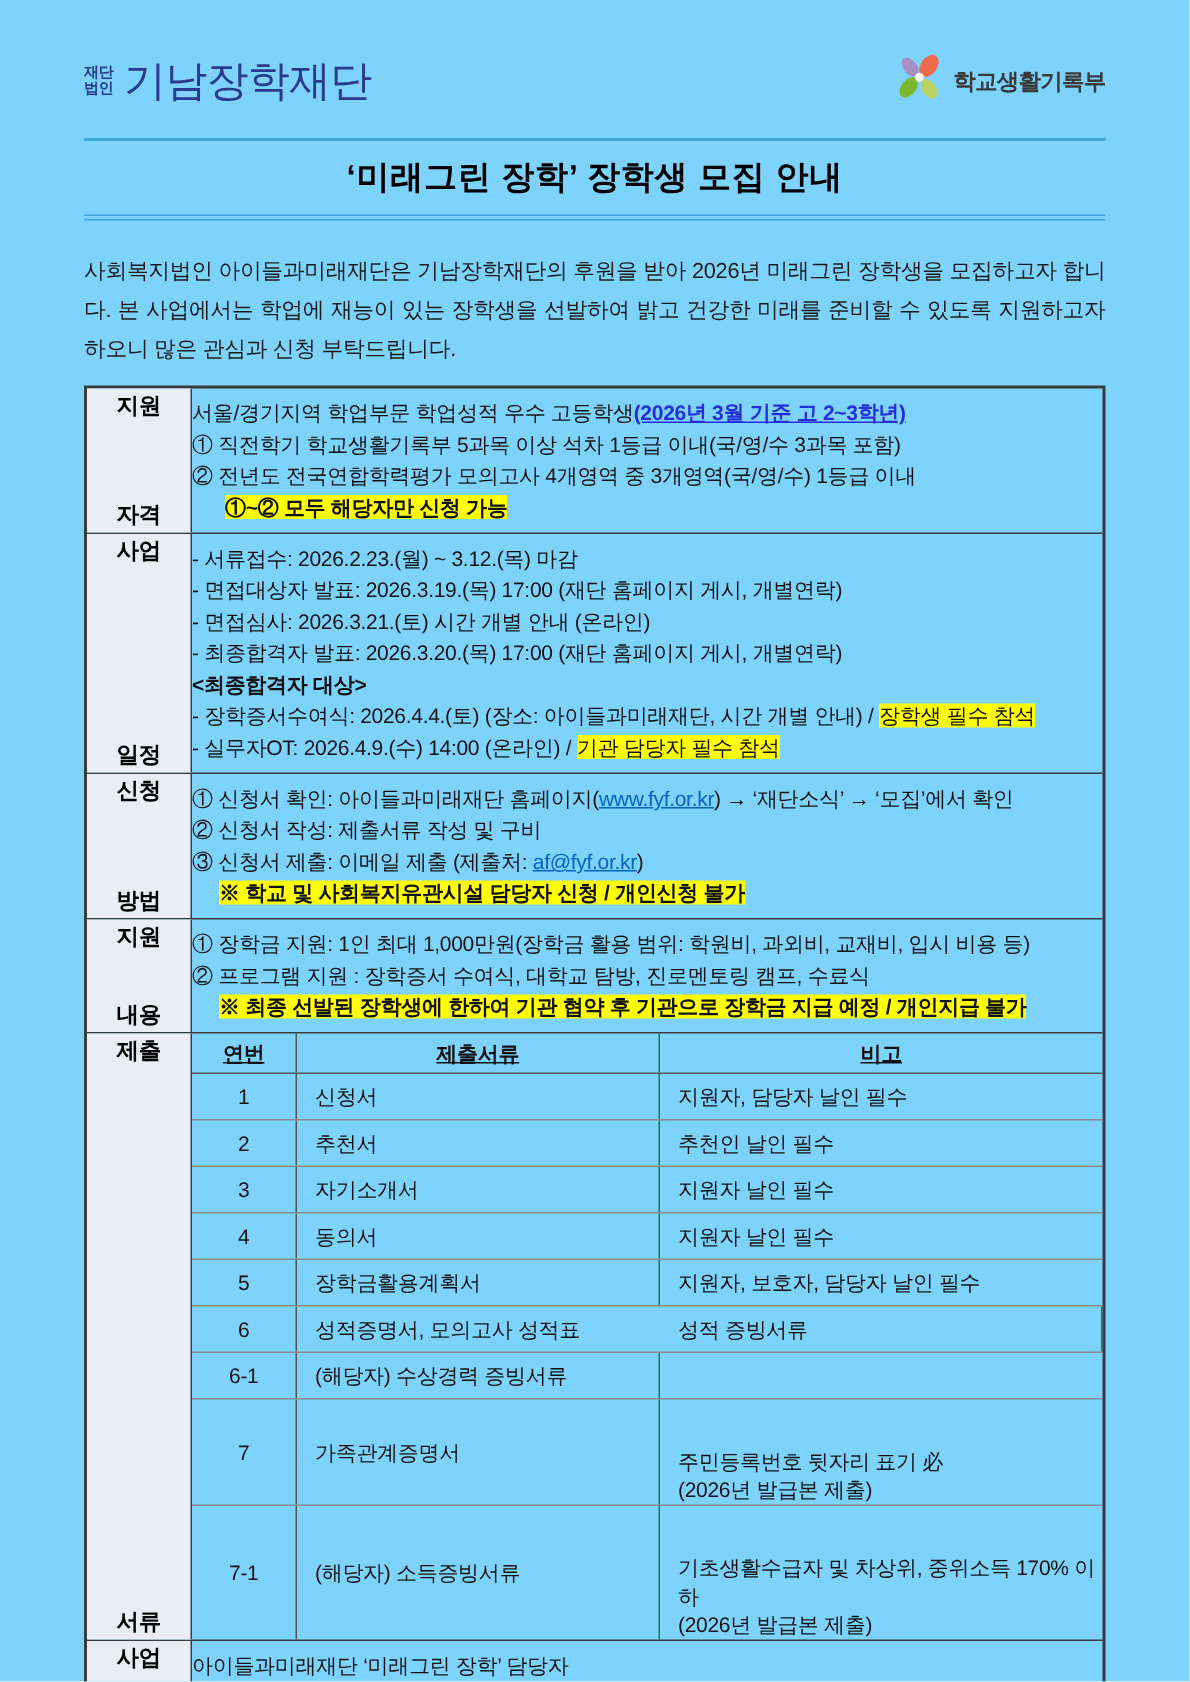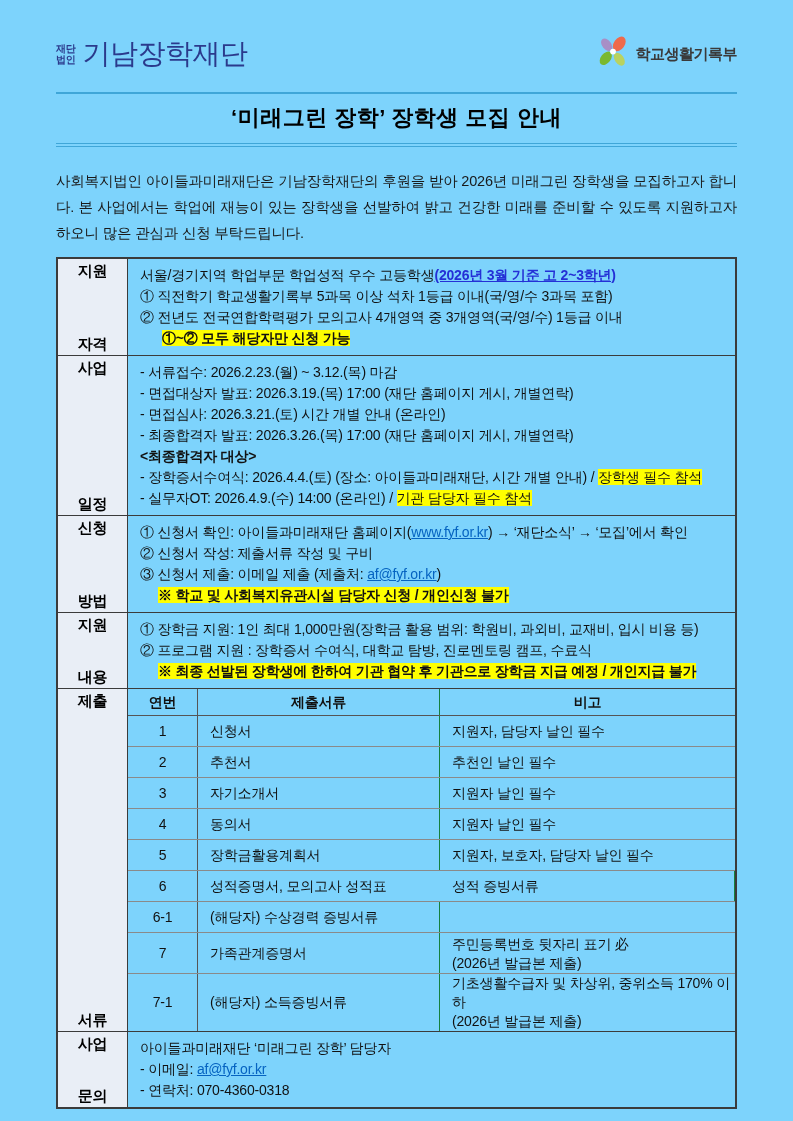--- a/index.html
+++ b/index.html
@@ -26,41 +26,41 @@
   .rule-double { height: 4px; border-top: 1.5px solid #3FA6D8; border-bottom: 1.5px solid #3FA6D8; }
   
   .intro { margin: 21px 56px 0; font-size: 14.5px; line-height: 26px; text-align: justify; color: #1a1a1a; }
   
   .main-table { margin: 11px 56px 0; border: 2px solid #3b3b3b; }
   .mrow { display: grid; grid-template-columns: 70px 1fr; border-bottom: 1px solid #3b3b3b; }
   .mrow:last-child { border-bottom: none; }
   .mlabel { background: #E9EEF6; border-right: 1px solid #3b3b3b;
             display: flex; flex-direction: column; align-items: center; justify-content: space-between;
             font-weight: 700; font-size: 15px; line-height: 23px; color: #000; }
-  .mcontent { padding: 6px 10px 6px 12px; font-size: 14px; line-height: 21px; }
+  .mcontent { padding: 6px 10px 6px 0; font-size: 14px; line-height: 21px; }
   .mcontent .ln { min-height: 21px; }
   .hl { background: #FFFF00; }
   .b { font-weight: 700; }
   .em-blue { color: #2430D6; font-weight: 700; text-decoration: underline; }
   .link { color: #0563C1; text-decoration: underline; cursor: pointer; }
   .ind { padding-left: 18px; }
   .ind2 { padding-left: 22px; }
   
   .mcontent.no-pad { padding: 0; }
   .doc-table { font-size: 14px; }
   .drow { display: grid; grid-template-columns: 70px 242px 1fr; border-bottom: 1px solid #8a8a8a; min-height: 31px; }
   .drow:last-child { border-bottom: none; }
-  .drow.head { border-bottom: 1px solid #555; min-height: 27px; }
+  .drow.head { border-bottom: 1px solid #555; min-height: 27px; text-decoration: underline; }
   .dc { display: flex; align-items: center; }
   .dc-no  { justify-content: center; border-right: 1px solid #555; }
   .dc-doc { padding-left: 12px; border-right: 1px solid #15803d; }
   .dc-note{ padding-left: 12px; }
   .drow.head .dc { justify-content: center; padding-left: 0; font-weight: 700; }
   .drow.tall { min-height: 41px; }
-  .drow.tall .dc-note { flex-direction: column; align-items: flex-start; justify-content: flex-end; line-height: 19px; }
+  .drow.tall .dc-note { flex-direction: column; align-items: flex-start; justify-content: space-between; line-height: 19px; margin-top: 32px; }
 </style>
 </head>
 <body>
 
 <div class="page">
 
   <div class="header">
     <div class="logo-left">
       <div class="logo-prefix">
         <div>재단</div>
@@ -107,21 +107,21 @@
 
     <div class="mrow">
       <div class="mlabel">
         <div>사업</div>
         <div>일정</div>
       </div>
       <div class="mcontent">
         <div class="ln">- 서류접수: 2026.2.23.(월) ~ 3.12.(목) 마감</div>
         <div class="ln">- 면접대상자 발표: 2026.3.19.(목) 17:00 (재단 홈페이지 게시, 개별연락)</div>
         <div class="ln">- 면접심사: 2026.3.21.(토) 시간 개별 안내 (온라인)</div>
-        <div class="ln">- 최종합격자 발표: 2026.3.26.(목) 17:00 (재단 홈페이지 게시, 개별연락)</div>
+        <div class="ln">- 최종합격자 발표: 2026.3.20.(목) 17:00 (재단 홈페이지 게시, 개별연락)</div>
         <div class="ln b">&lt;최종합격자 대상&gt;</div>
         <div class="ln"><span>- 장학증서수여식: 2026.4.4.(토) (장소: 아이들과미래재단, 시간 개별 안내) / </span><span class="hl">장학생 필수 참석</span></div>
         <div class="ln"><span>- 실무자OT: 2026.4.9.(수) 14:00 (온라인) / </span><span class="hl">기관 담당자 필수 참석</span></div>
       </div>
     </div>
 
     <div class="mrow">
       <div class="mlabel">
         <div>신청</div>
         <div>방법</div>

